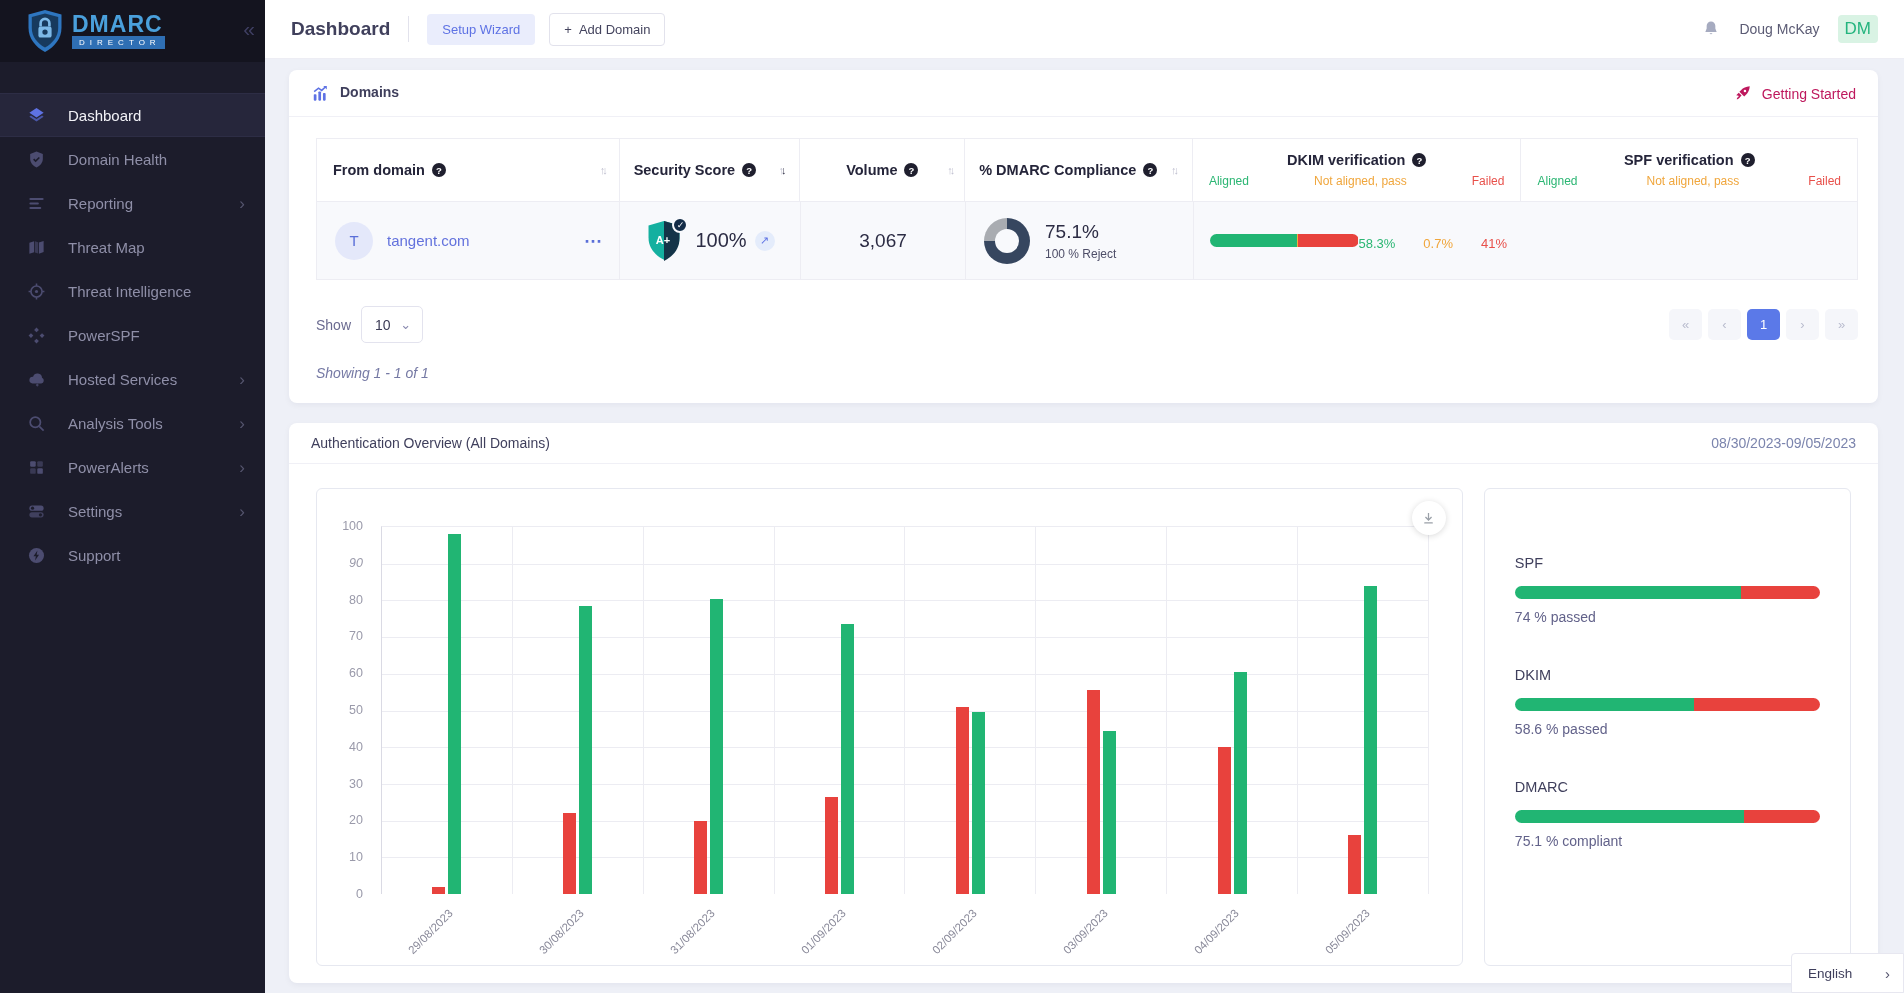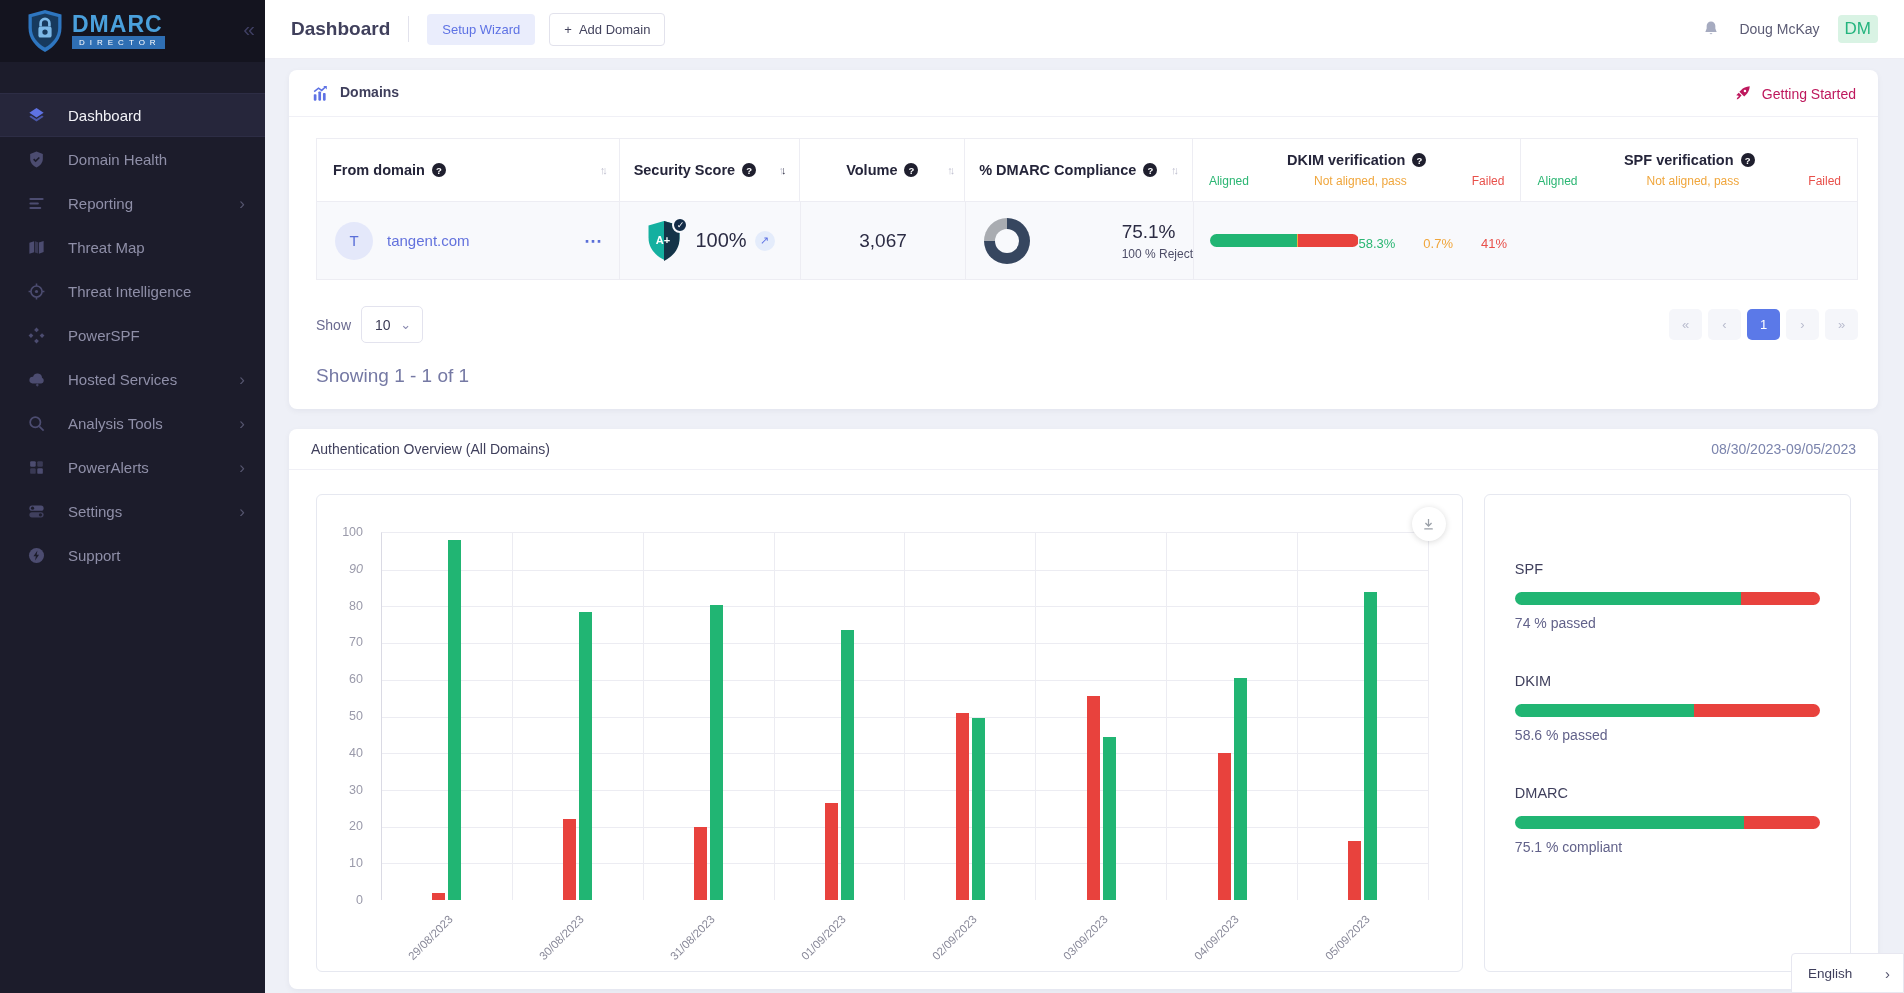--- a/index.html
+++ b/index.html
@@ -86,21 +86,21 @@
   .seglabels { width:100%; display:flex; justify-content:space-between; margin-top:5px; font-size:13px; }
 
   .show-row { display:flex; align-items:center; margin-top:26px; padding:0 20px 0 27px; }
   .show-label { font-size:14px; color:#6a6a90; }
   .page-size { margin-left:10px; width:62px; height:37px; border:1px solid #e3e3ee; border-radius:5px; display:flex; align-items:center; justify-content:space-between; padding:0 11px 0 13px; cursor:pointer; }
   .page-size .val { font-size:14px; color:#3c3c56; }
   .page-size .chevdn { color:#8a8ab0; font-size:13px; }
   .pagination { margin-left:auto; display:flex; gap:6px; }
   .pg-btn { min-width:33px; height:31px; border-radius:5px; background:#f5f6fa; color:#b9bcce; font-size:13px; display:flex; align-items:center; justify-content:center; cursor:pointer; padding:0 8px; }
   .pg-btn.active { background:#5b79e8; color:#fff; }
-  .showing-text { padding:22px 8px 22px 27px; font-size:19px; color:#7579a4; }
+  .showing-text { padding:22px 8px 22px 27px; font-size:14px; color:#7579a4;font-style:italic; }
 
   
   .auth-card { margin-top:20px; height:560px; }
   .auth-header { height:41px; display:flex; align-items:center; padding:0 22px; border-bottom:1px solid #f0f0f6; }
   .auth-title { font-size:14px; color:#3f3f5c; }
   .auth-date { margin-left:auto; font-size:14px; color:#7b84ad; }
   .auth-body { display:flex; padding:24px 27px 0 27px; gap:21px; }
   .chart-box { width:1150px; height:478px; border:1px solid #e6e8f0; border-radius:6px; position:relative; background:#fff; }
   .chart-area { position:absolute; left:64px; right:33px; top:37px; bottom:71px; border-left:1px solid #dadae4; border-top:1px solid #ececf2; display:flex; }
   .hline { position:absolute; left:0; right:0; height:1px; background:#ececf2; }
@@ -367,21 +367,21 @@
                 <text x="16" y="22" text-anchor="middle" font-size="10" font-weight="bold" fill="#fff" font-family="Liberation Sans, sans-serif">A+</text>
               </svg>
               <span class="check-badge">✓</span>
             </span>
             <span class="score-val">100%</span>
             <span class="uplink">↗</span>
           </div>
           <div class="col c3 cell">
               <span class="volume-val">3,067</span>
             </div>
-          <div class="col c4 cell" style="padding-left:18px;justify-content:space-between;">
+          <div class="col c4 cell" style="padding-left:18px;">
             <span class="donut" style="background: conic-gradient(rgb(54, 70, 95) 0deg, rgb(54, 70, 95) 75.1%, rgb(169, 172, 177) 75.1%, rgb(169, 172, 177) 100%);"></span>
             <span class="dmarc-txt">
               <div class="dmarc-pct">75.1%</div>
               <div class="dmarc-note">100 % Reject</div>
             </span>
           </div>
           <div class="col c5 cell segcell">
             <div class="segbar">
               <span class="seg seg-g" style="width: 58.3%;"></span>
               <span class="seg seg-o" style="width: 0.7%;"></span>

